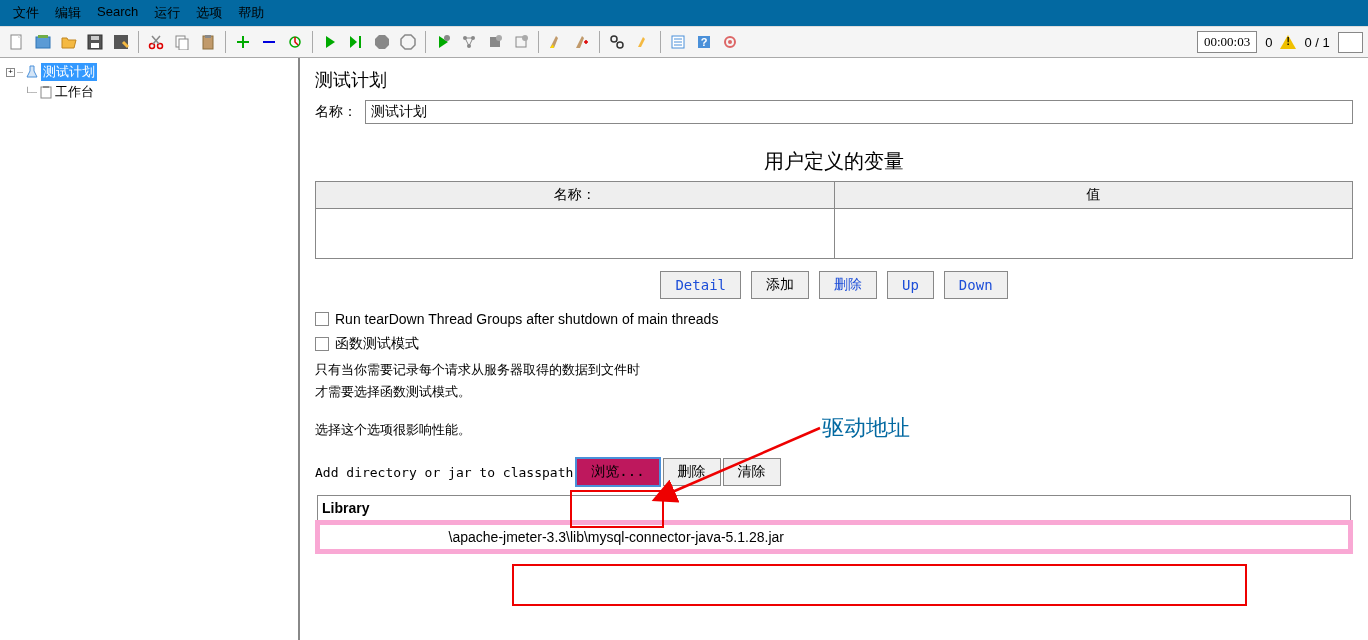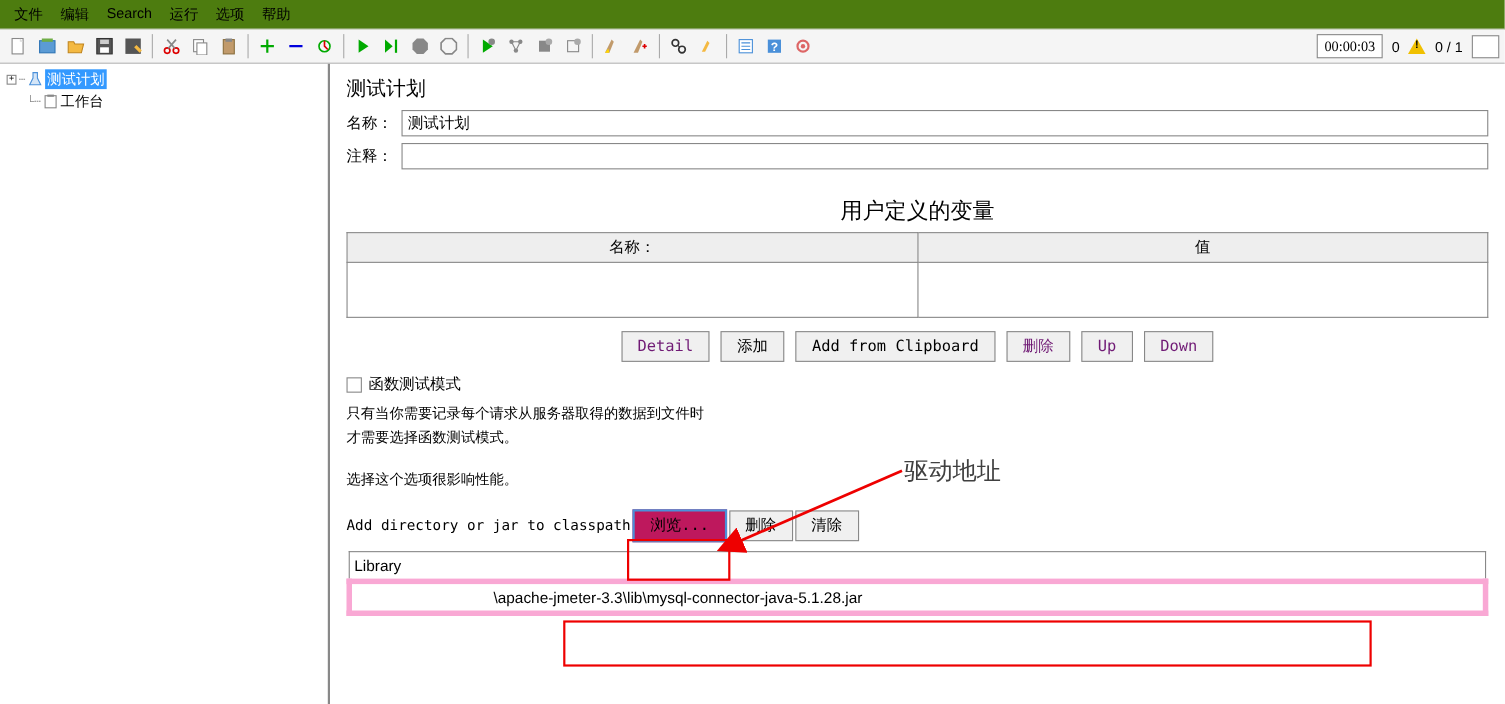--- a/index.html
+++ b/index.html
@@ -1,17 +1,17 @@
 <!DOCTYPE html>
 <html><head>
 <meta charset="utf-8">
 <style>
 * { margin: 0; padding: 0; box-sizing: border-box; font-family: "Microsoft YaHei", Arial, sans-serif; }
 body { background: #fff; font-size: 13px; }
-.menubar { display: flex; padding: 2px 5px; border-bottom: 1px solid #ddd; background: #4d7c0f; }
+.menubar { display: flex; padding: 2px 5px; border-bottom: 1px solid #ddd; background: #0369a1; }
 .menubar span { padding: 2px 8px; cursor: default; }
 .toolbar { display: flex; align-items: center; padding: 3px 5px; border-bottom: 1px solid #aaa; background: #f5f5f5; gap: 2px; }
 .tb-btn { width: 24px; height: 24px; display:flex; align-items:center; justify-content:center; border:1px solid transparent; }
 .tb-sep { width:1px; height:22px; background:#aaa; margin:0 3px; }
 .toolbar-right { margin-left:auto; display:flex; align-items:center; gap:8px; font-family: monospace; font-size:13px;}
 .timer { border:1px solid #888; padding:2px 6px; background:#fff; font-family:Liberation Serif, serif;}
 .warn-tri { width:0; height:0; border-left:8px solid transparent; border-right:8px solid transparent; border-bottom:14px solid #f0c000; display:inline-block; position:relative;}
 .warn-tri::after { content:"!"; position:absolute; left:-2px; top:1px; font-size:10px; font-weight:bold; color:#000;}
 .status-box { border:1px solid #888; padding:2px 8px; background:#fff;}
 .main { display:flex; height:calc(100vh - 58px);}
@@ -27,30 +27,30 @@
 .panel-title { font-size:18px; margin-bottom:8px;}
 .form-row { display:flex; align-items:center; margin-bottom:6px;}
 .form-label { width:50px; font-size:14px;}
 .form-input { flex:1; border:1px solid #888; padding:3px 5px; font-size:14px; background:#fff;}
 .section-title { text-align:center; margin:24px 0 6px; font-size:20px;}
 .var-table { width:100%; border:1px solid #888; border-collapse:collapse;}
 .var-table th { border:1px solid #888; padding:4px; font-weight:normal; background:#eee; font-size:14px;}
 .var-table td { border:1px solid #888; height:50px;}
 .btn-row { display:flex; justify-content:center; gap:10px; margin:12px 0;}
 .btn { padding:4px 14px; border:1px solid #888; background:#f0f0f0; font-size:14px; font-family:monospace;}
-.btn.disabled { color:#701a75; background:#f0f0f0;}
+.btn.disabled { color:#1d4ed8; background:#f0f0f0;}
 .btn.focus { border:2px solid #4a90d9; background:#be185d;}
 .check-row { display:flex; align-items:center; gap:6px; margin:8px 0; font-size:14px;}
 .checkbox { width:14px; height:14px; border:1px solid #888; background:#fff;}
 .note { font-size:13px; margin:4px 0;}
 .classpath-row { display:flex; align-items:center; gap:2px; margin:18px 0 8px;}
 .lib-table { width:100%; border:1px solid #888; border-collapse:collapse; font-family:monospace; font-size:14px;}
-.lib-table th { border:1px solid #888; padding:4px; text-align:left; font-weight:normal;}
+.lib-table th { border:1px solid #888; padding:4px; text-align:left; font-weight:bold;}
 .lib-table td { border:5px solid #f9a8d4; padding:4px;}
-.anno-text { position:absolute; color:#404040; font-size:22px; font-family:"SimSun",serif;}
+.anno-text { position:absolute; color:#0369a1; font-size:22px; font-family:"SimSun",serif;}
 .anno-box1 { position:absolute; border:2px solid #e00;}
 .arrow-svg { position:absolute; pointer-events:none;}
 .content-wrap { position:relative;}
 </style>
 </head>
 <body>
 
 <div class="menubar">
   <span>文件</span>
   <span>编辑</span>
@@ -250,49 +250,48 @@
           </svg></span>
       <span>工作台</span>
     </div>
   </div>
 
   <div class="content content-wrap">
     <div class="panel-title">测试计划</div>
     <div class="form-row">
       <div class="form-label">名称：</div>
       <input class="form-input" value="测试计划" style="">
-    </div>
-    <div class="form-row">
-      <div class="form-label">注释：</div>
-      <input class="form-input" value="" style="">
     </div>
 
     <div class="section-title">用户定义的变量</div>
     <table class="var-table">
       <tbody>
           <tr>
         <th style="width:50%">名称：</th>
         <th style="width:50%">值</th>
       </tr>
       <tr>
             <td></td>
             <td></td>
           </tr>
     </tbody>
       </table>
 
     <div class="btn-row">
       <button class="btn disabled">Detail</button>
       <button class="btn">添加</button>
-      <button class="btn">Add from Clipboard</button>
       <button class="btn disabled">删除</button>
       <button class="btn disabled">Up</button>
       <button class="btn disabled">Down</button>
     </div>
 
+    <div class="check-row">
+      <span class="checkbox"></span>
+      <span>Run tearDown Thread Groups after shutdown of main threads</span>
+    </div>
     <div class="check-row">
       <span class="checkbox"></span>
       <span>函数测试模式</span>
     </div>
     <div class="note">只有当你需要记录每个请求从服务器取得的数据到文件时</div>
     <div class="note">才需要选择函数测试模式。</div>
     <div class="note" style="margin-top:20px">选择这个选项很影响性能。</div>
 
     <div class="classpath-row">
       <span style="font-family:monospace">Add directory or jar to classpath</span>

